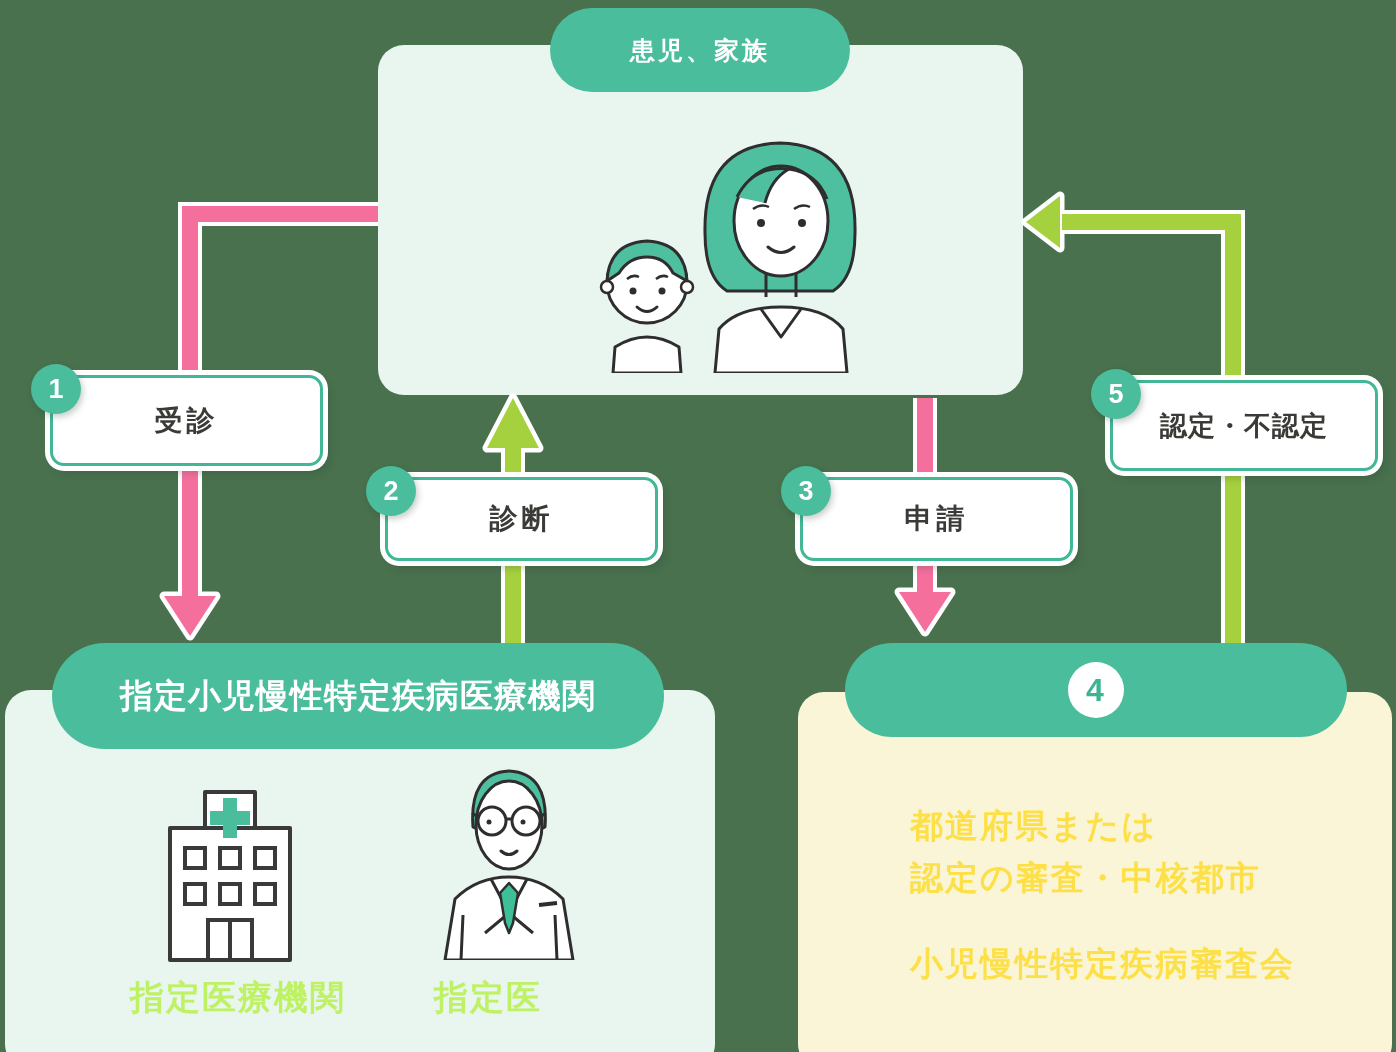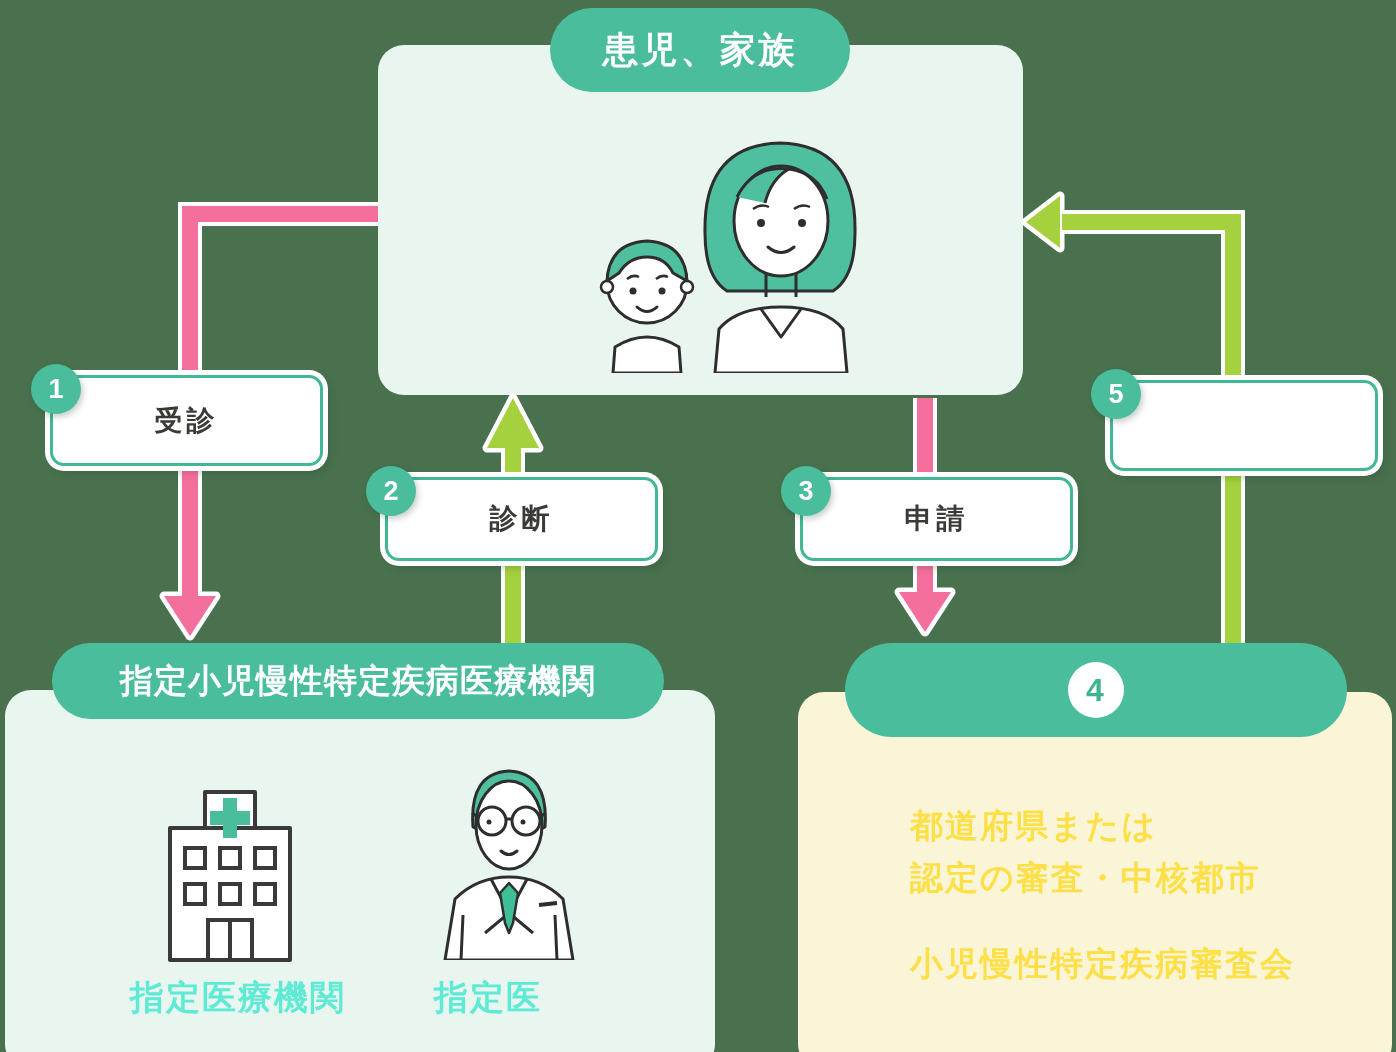--- a/index.html
+++ b/index.html
@@ -12,22 +12,22 @@
   .panel{position:absolute;border-radius:26px;}
   #family-panel{left:378px;top:45px;width:645px;height:350px;background:#E9F6EF;z-index:2;}
   #medical-panel{left:5px;top:690px;width:710px;height:380px;background:#E9F6EF;z-index:2;}
   #review-panel{left:798px;top:692px;width:594px;height:378px;background:#FBF5D8;z-index:2;}
   
   .pill{
     position:absolute;background:#4ABD9C;border-radius:999px;
     display:flex;align-items:center;justify-content:center;
     color:#fff;font-weight:bold;z-index:4;
   }
-  #family-pill{left:550px;top:8px;width:300px;height:84px;font-size:36px;letter-spacing:3px;}
-  #medical-pill{left:52px;top:643px;width:612px;height:76px;font-size:33px;letter-spacing:1px;}
+  #family-pill{left:550px;top:8px;width:300px;height:84px;font-size:25px;letter-spacing:3px;}
+  #medical-pill{left:52px;top:643px;width:612px;height:106px;font-size:33px;letter-spacing:1px;}
   #review-pill{left:845px;top:643px;width:502px;height:94px;font-size:34px;letter-spacing:2px;gap:18px;}
   #review-pill .num-circle{
     width:56px;height:56px;border-radius:50%;background:#fff;color:#3FB493;
     display:flex;align-items:center;justify-content:center;font-size:32px;font-weight:bold;
   }
   
   #arrows{position:absolute;left:0;top:0;width:1396px;height:1052px;z-index:3;pointer-events:none;}
   
   .step-box{
     position:absolute;background:#fff;border:3px solid #41B795;border-radius:14px;
@@ -42,21 +42,21 @@
   .badge{
     position:absolute;left:-22px;top:-14px;width:50px;height:50px;border-radius:50%;
     background:#4ABD9C;color:#fff;display:flex;align-items:center;justify-content:center;
     font-size:27px;font-weight:bold;letter-spacing:0;
     box-shadow:2px 3px 6px rgba(30,55,40,.25);
   }
   
   .item-icon{position:absolute;z-index:5;}
   .item-label{
     position:absolute;z-index:5;width:320px;text-align:center;
-    font-size:34px;font-weight:bold;color:#5eead4;letter-spacing:2px;
+    font-size:34px;font-weight:bold;color:#bef264;letter-spacing:2px;
   }
   #hospital-label{left:78px;top:975px;}
   #doctor-label{left:328px;top:975px;}
   
   #review-text{
     position:absolute;left:910px;top:800px;z-index:5;
     font-size:33px;font-weight:bold;color:#fde047;letter-spacing:2px;line-height:52px;
   }
   #review-text .block2{margin-top:34px;}
 </style>
@@ -144,20 +144,21 @@
   <div class="step-box" id="step2-box">
     <div class="badge">2</div>
     <span>診断</span>
   </div>
   <div class="step-box" id="step3-box">
     <div class="badge">3</div>
     <span>申請</span>
   </div>
   <div class="step-box" id="step5-box">
     <div class="badge">5</div>
+    <span>認定・不認定</span>
   </div>
 
   <div class="panel" id="medical-panel"></div>
   <div class="pill" id="medical-pill">
     <span>指定小児慢性特定疾病医療機関</span>
   </div>
 
   <svg class="item-icon" style="left:160px;top:788px;" width="140" height="176" viewBox="0 0 140 176">
     <rect x="45" y="4" width="50" height="36" fill="#FFFFFF" stroke="#3A3A3A" stroke-width="4" stroke-linejoin="round"></rect>
     <rect x="10" y="40" width="120" height="132" fill="#FFFFFF" stroke="#3A3A3A" stroke-width="4" stroke-linejoin="round"></rect>

